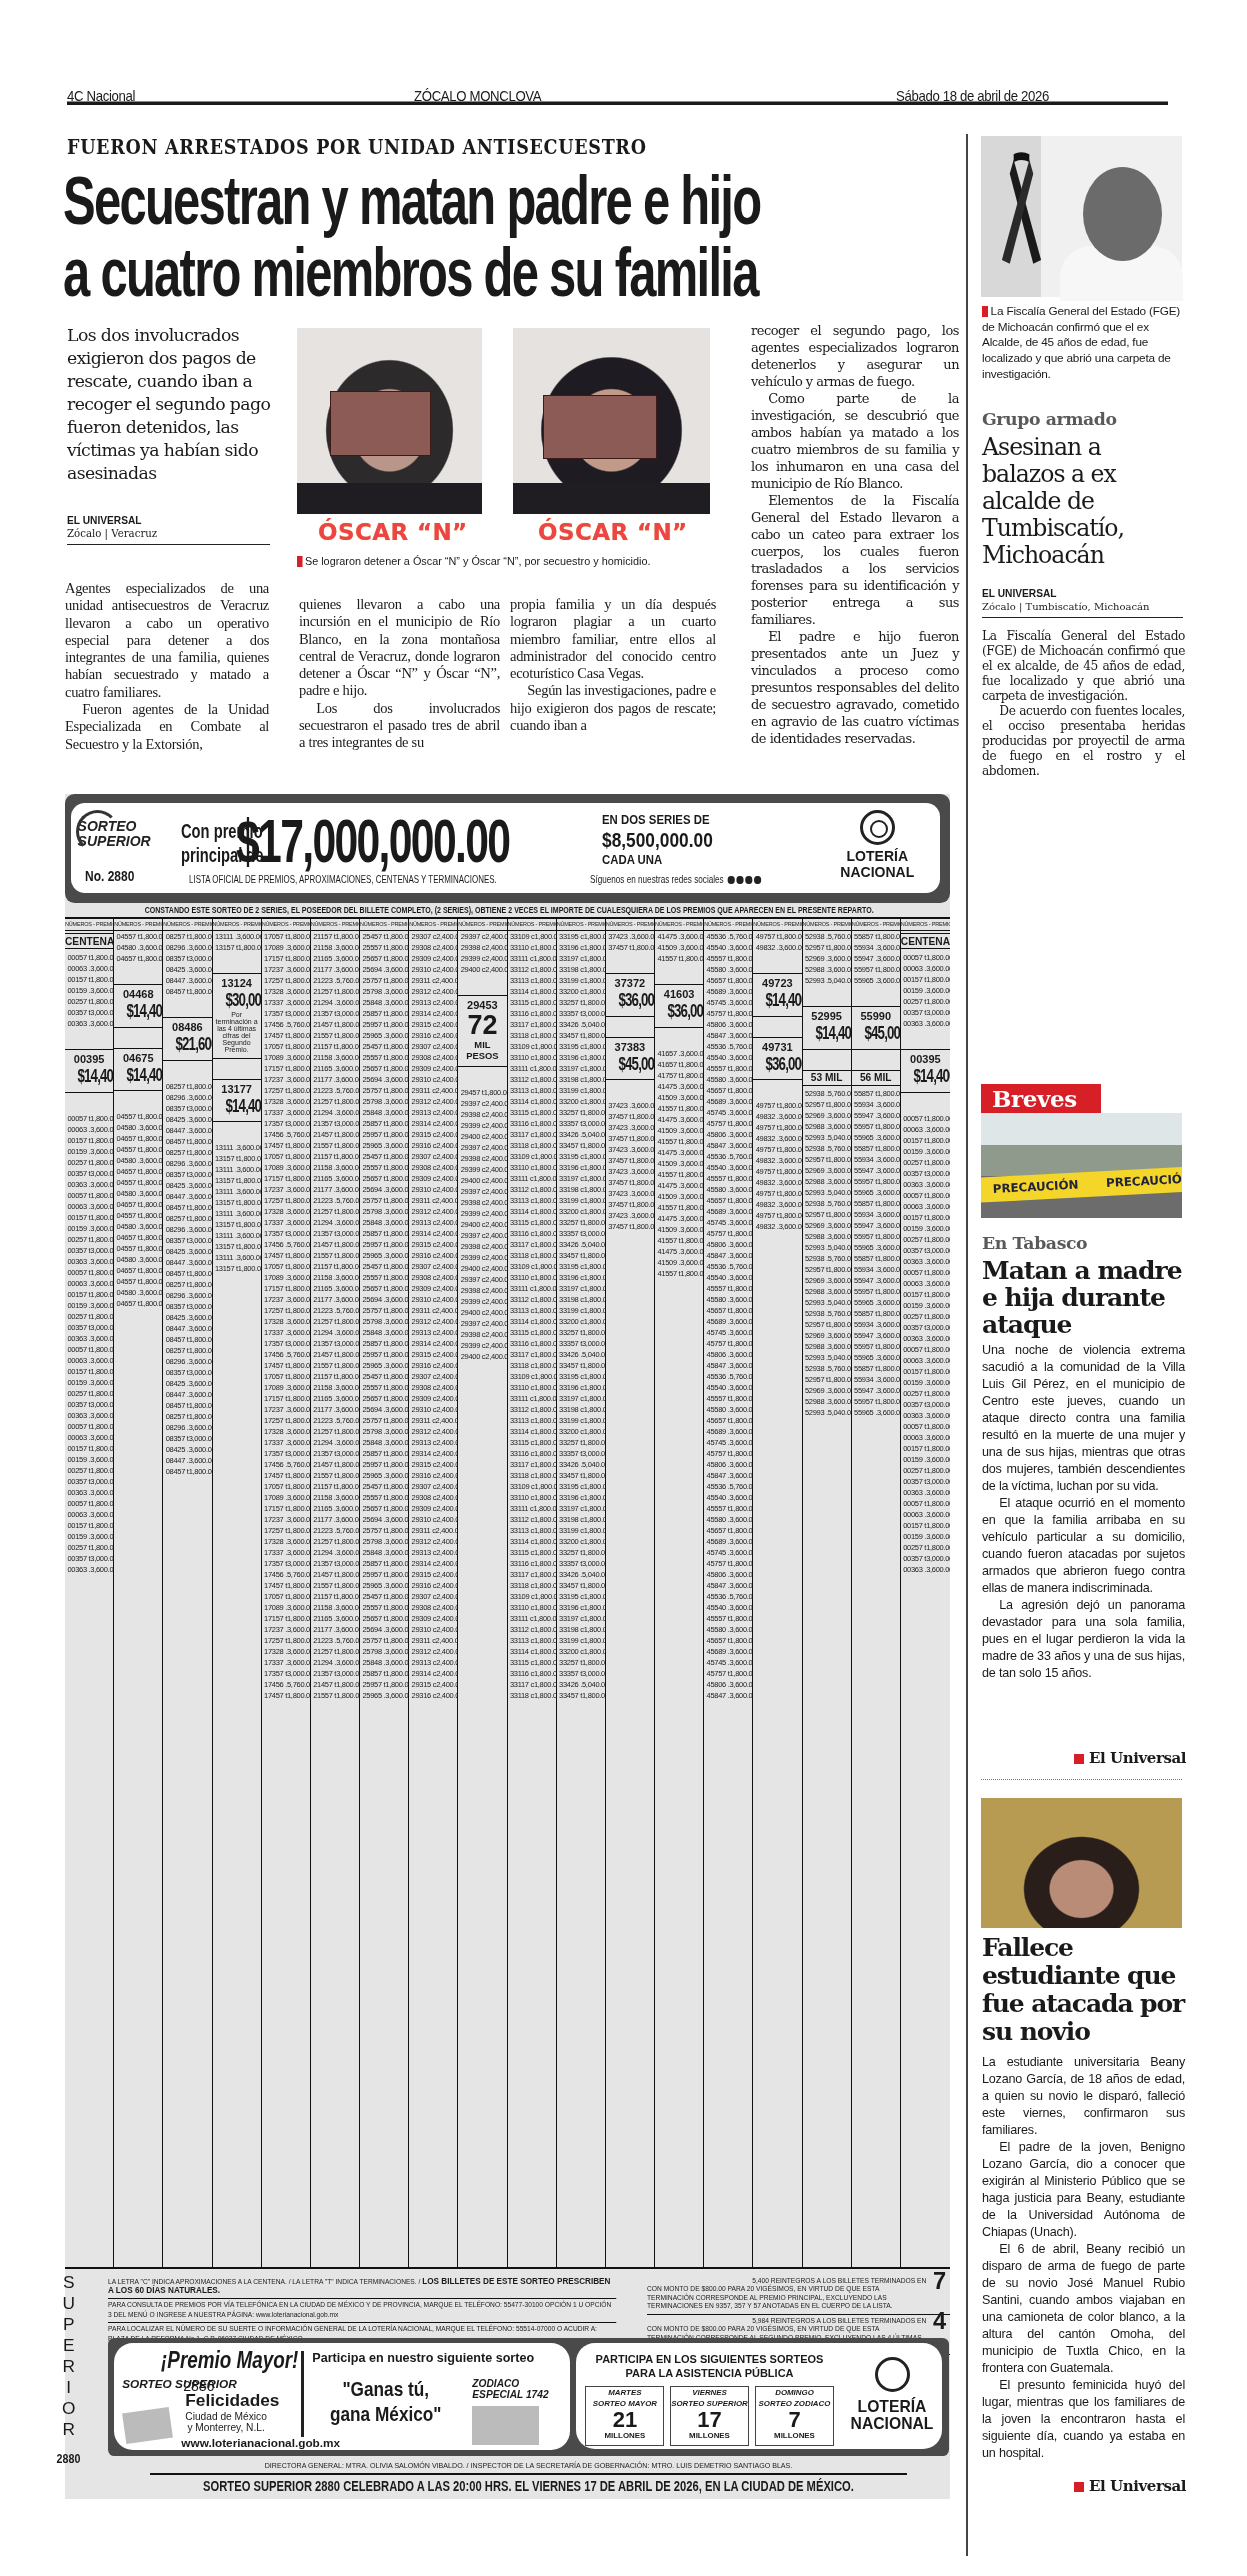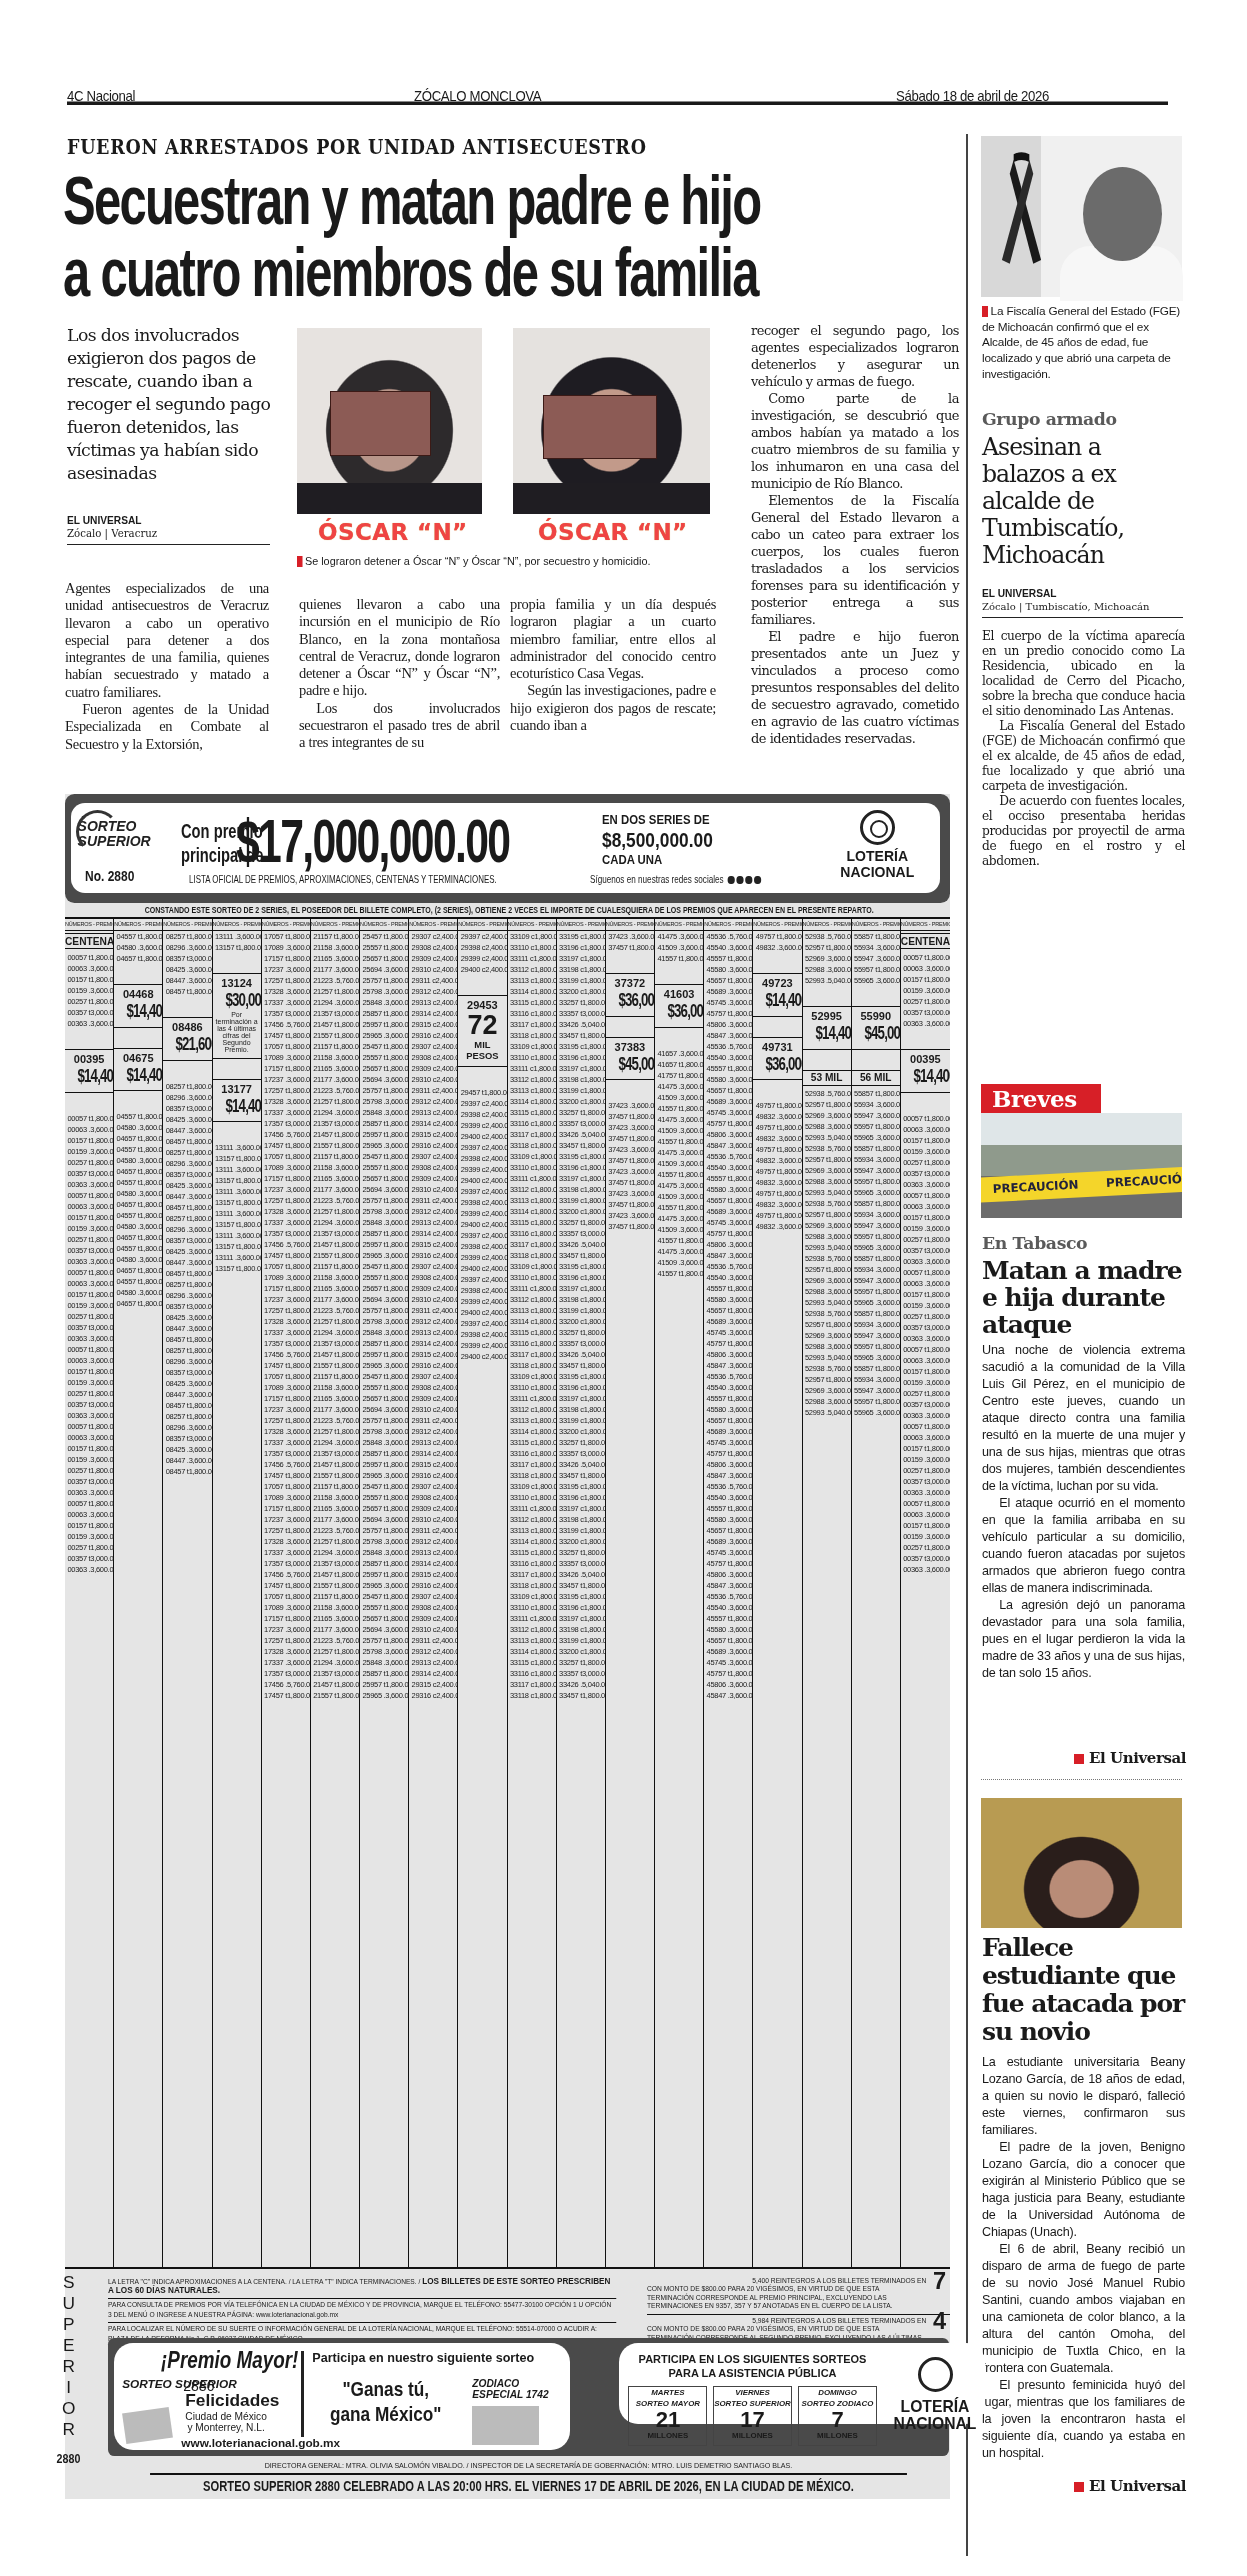--- a/index.html
+++ b/index.html
@@ -130,21 +130,21 @@
   .notes { position: absolute; left: 43px; top: 1481px; width: 535px; font-family: "Liberation Sans", sans-serif; font-size: 7px; line-height: 9.4px; }
   .notes div { border-bottom: 1.6px solid #111; padding: 1.6px 0 2.4px; transform: scaleX(0.95); transform-origin: left; }
   .notes b { font-size: 8.6px; }
   .reint { position: absolute; left: 582px; top: 1481px; width: 303px; font-family: "Liberation Sans", sans-serif; font-size: 6.7px; line-height: 8.6px; }
   .reint .blk { position: relative; border-bottom: 1.6px solid #111; padding: 1.6px 23.6px 3.1px 0; }
   .reint .blk .d { position: absolute; right: 3.9px; top: 2.4px; font-size: 23.6px; font-weight: bold; }
   .reint .blk .r { text-align: right; }
 
   .lot-bottom-ad { position: absolute; left: 43px; top: 1544px; width: 841px; height: 118px; background: #4a4a4a; border-radius: 6.3px; }
   .ad-left { position: absolute; left: 6.3px; top: 4.7px; width: 456px; height: 107px; background: #fff; border-radius: 19px; font-family: "Liberation Sans", sans-serif; }
-  .ad-right { position: absolute; left: 468px; top: 4.7px; width: 366px; height: 81px; background: #fff; border-radius: 19px; font-family: "Liberation Sans", sans-serif; margin-left: 43px; }
+  .ad-right { position: absolute; left: 468px; top: 4.7px; width: 366px; height: 106px; background: #fff; border-radius: 19px; font-family: "Liberation Sans", sans-serif; }
   .pm-title { position: absolute; left: 47px; top: 4.7px; font-style: italic; font-weight: bold; font-size: 23.6px; transform: scaleX(0.8); transform-origin: left; white-space: nowrap; }
   .pm-ss { position: absolute; left: 7.9px; top: 35px; font-style: italic; font-weight: bold; font-size: 11.8px; line-height: 12.6px; }
   .pm-no { position: absolute; left: 69px; top: 35px; font-size: 14px; }
   .pm-fel { position: absolute; left: 71px; top: 47px; font-weight: bold; font-size: 17.3px; }
   .pm-cities { position: absolute; left: 71px; top: 68px; font-size: 10.2px; line-height: 11px; text-align: center; }
   .pm-url { position: absolute; left: 67px; top: 93px; font-weight: bold; font-size: 11.8px; }
   .pm-divider { position: absolute; left: 187px; top: 7.9px; width: 3.1px; height: 86px; background: #222; }
   .pm-part { position: absolute; left: 198px; top: 7.9px; font-weight: bold; font-size: 12.6px; white-space: nowrap; }
   .pm-ganas { position: absolute; left: 216px; top: 33px; font-weight: bold; font-size: 21px; line-height: 25px; text-align: center; transform: scaleX(0.82); transform-origin: left; }
   .pm-zod { position: absolute; left: 358px; top: 35px; font-style: italic; font-weight: bold; font-size: 10.2px; line-height: 11px; }
@@ -225,21 +225,20 @@
   <div class="face-bald"></div>
 </div>
 <div class="side-cap"><span class="redsq"></span><span>La Fiscalía General del Estado (FGE) de Michoacán confirmó que el ex Alcalde, de 45 años de edad, fue localizado y que abrió una carpeta de investigación.</span></div>
 <div class="side-kicker">Grupo armado</div>
 <div class="side-head">Asesinan a balazos a ex alcalde de Tumbiscatío, Michoacán</div>
 <div class="side-byline">
   <div class="agency">EL UNIVERSAL</div>
   <div class="place">Zócalo | Tumbiscatío, Michoacán</div>
 </div>
 <div class="side-body sb-1">
-  <p>El cuerpo de la víctima aparecía en un predio conocido como La Residencia, ubicado en la localidad de Cerro del Picacho, sobre la brecha que conduce hacia el sitio denominado Las Antenas.</p>
   <p>La Fiscalía General del Estado (FGE) de Michoacán confirmó que el ex alcalde, de 45 años de edad, fue localizado y que abrió una carpeta de investigación.</p>
   <p>De acuerdo con fuentes locales, el occiso presentaba heridas producidas por proyectil de arma de fuego en el rostro y el abdomen.</p>
 </div>
 
 <div class="breves-tag">Breves</div>
 <div class="breves-photo">
   <div class="tape">PRECAUCIÓN PRECAUCIÓN</div>
 </div>
 <div class="b-kicker">En Tabasco</div>
 <div class="b-head">Matan a madre e hija durante ataque</div>

